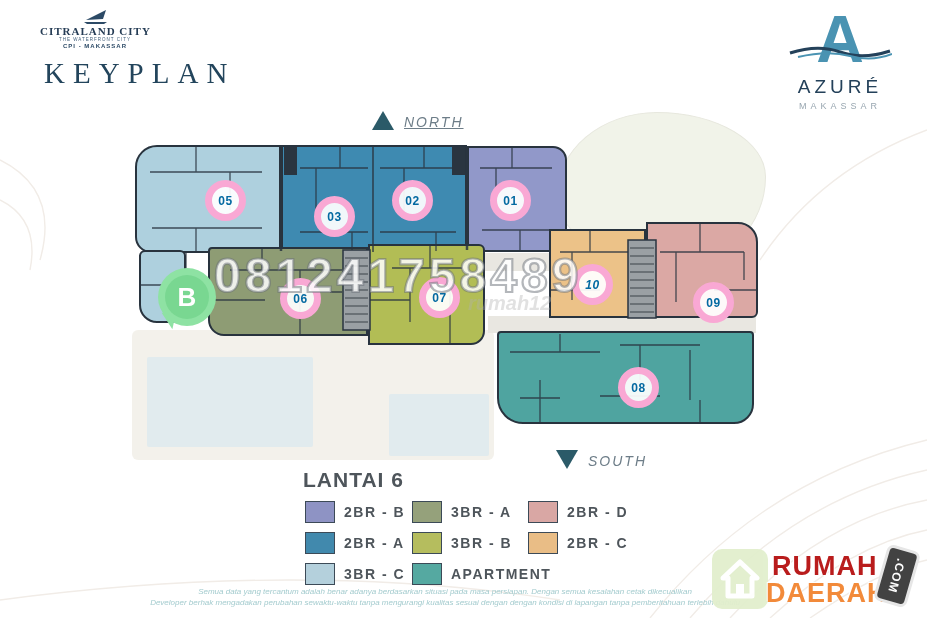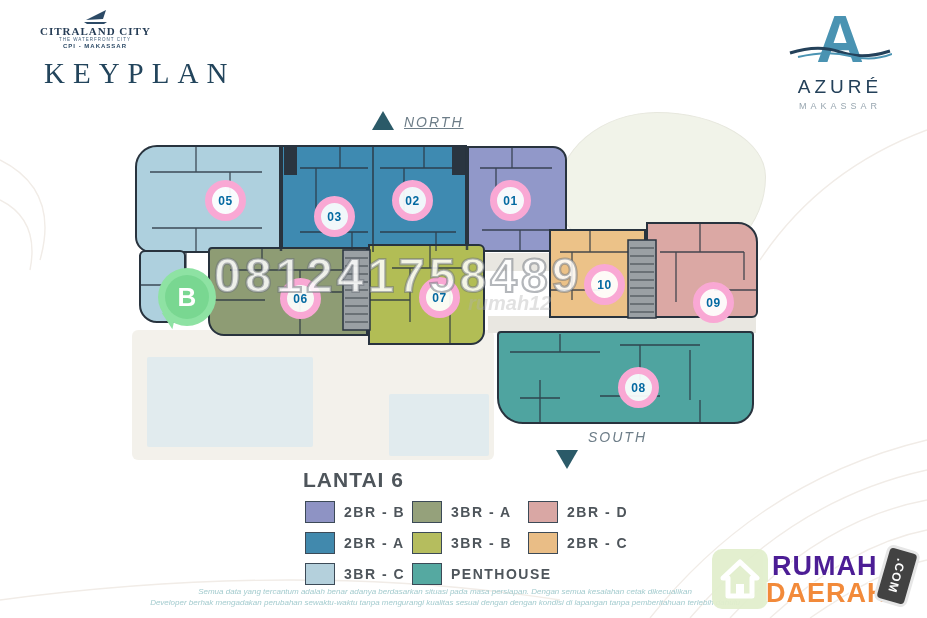--- a/index.html
+++ b/index.html
@@ -23,21 +23,21 @@
   .azure .nm{font-size:19px;letter-spacing:4px;color:#24415a;font-weight:400;margin-top:4px;}
   .azure .sub{font-size:9px;letter-spacing:4px;color:#98a6b0;margin-top:3px;}
 
   
   .tri-n{left:372px;top:111px;width:0;height:0;border-left:11px solid transparent;
          border-right:11px solid transparent;border-bottom:19px solid #2b5a68;}
   .tri-s{left:556px;top:450px;width:0;height:0;border-left:11px solid transparent;
          border-right:11px solid transparent;border-top:19px solid #2b5a68;}
   .cmp-lbl{font-style:italic;font-size:14px;letter-spacing:2px;color:#6d7d88;}
   .lbl-n{left:404px;top:114px;}
-  .lbl-s{left:588px;top:429px;}
+  .lbl-s{left:588px;top:453px;}
 
   
   .blob{left:556px;top:112px;width:208px;height:152px;background:#edefe2;opacity:.75;
         border:1px solid #dfe0d3;border-radius:48% 52% 42% 58%/55% 42% 58% 45%;}
   .deck{left:132px;top:330px;width:362px;height:130px;background:#f1eee7;opacity:.85;border-radius:6px;}
   .pool{background:#dfeaee;opacity:.95;border-radius:2px;}
   .pool1{left:147px;top:357px;width:166px;height:90px;}
   .pool2{left:389px;top:394px;width:100px;height:62px;}
   .corridor{background:#e9e7e1;}
 
@@ -72,21 +72,21 @@
 
   
   .disc{left:95px;width:700px;text-align:center;color:#a3cbce;font-style:italic;font-size:8px;
         line-height:11px;}
   .d1{top:586px;} .d2{top:597px;}
 
   .rd-house{left:712px;top:549px;width:56px;height:60px;background:#e2efcd;border-radius:10px;z-index:4;
             display:flex;align-items:center;justify-content:center;opacity:.95;}
   .rd-word{font-weight:800;letter-spacing:1px;z-index:5;white-space:nowrap;
            text-shadow:1px 1px 0 #fff,-1px -1px 0 #fff;}
-  .rd-top{left:772px;top:551px;font-size:27px;color:#4c1d95;}
+  .rd-top{left:772px;top:551px;font-size:27px;color:#b91c1c;}
   .rd-bot{left:766px;top:578px;font-size:27px;color:#f28a3a;}
   .rd-badge{left:880px;top:547px;width:34px;height:58px;background:#424242;border:3px solid #e6e6e6;
             border-radius:7px;transform:rotate(16deg);z-index:5;display:flex;align-items:center;
             justify-content:center;box-sizing:border-box;}
   .rd-badge span{transform:rotate(90deg);color:#fff;font-size:12px;font-weight:800;letter-spacing:1px;}
 
   svg{display:block;}
 </style>
 </head>
 <body>
@@ -193,21 +193,21 @@
     <path d="M630,248 H654 M630,256 H654 M630,264 H654 M630,272 H654 M630,280 H654 M630,288 H654 M630,296 H654 M630,304 H654 M630,312 H654"></path>
   </g>
 </svg>
 
 <div class="abs ucirc" style="left:205px;top:180px;">05</div>
 <div class="abs ucirc" style="left:314px;top:168px;margin-top:28px;">03</div>
 <div class="abs ucirc" style="left:392px;top:180px;">02</div>
 <div class="abs ucirc" style="left:490px;top:180px;">01</div>
 <div class="abs ucirc" style="left:280px;top:278px;">06</div>
 <div class="abs ucirc" style="left:419px;top:277px;">07</div>
-<div class="abs ucirc" style="left:584px;top:264px;">10</div>
+<div class="abs ucirc" style="left:572px;top:264px;font-style:italic;">10</div>
 <div class="abs ucirc" style="left:693px;top:282px;">09</div>
 <div class="abs ucirc" style="left:618px;top:367px;">08</div>
 
 <div class="abs faint-wm">rumah12</div>
 <div class="abs phone-wm">081241758489</div>
 <div class="abs wa">
   <div class="wa-inner">B</div>
 </div>
 <div class="abs wa-tail"></div>
 
@@ -228,21 +228,21 @@
 <div class="lg-item c2 r1">
   <span class="lg-sw" style="background-color: rgb(149, 161, 123);"></span>
   <span class="lg-lb">3BR - A</span>
 </div>
 <div class="lg-item c2 r2">
   <span class="lg-sw" style="background-color: rgb(181, 189, 94);"></span>
   <span class="lg-lb">3BR - B</span>
 </div>
 <div class="lg-item c2 r3">
   <span class="lg-sw" style="background-color: rgb(85, 169, 161);"></span>
-  <span class="lg-lb">PENTHOUSE</span>
+  <span class="lg-lb">APARTMENT</span>
 </div>
 <div class="lg-item c3 r1">
   <span class="lg-sw" style="background-color: rgb(217, 167, 164);"></span>
   <span class="lg-lb">2BR - D</span>
 </div>
 <div class="lg-item c3 r2">
   <span class="lg-sw" style="background-color: rgb(233, 189, 134);"></span>
   <span class="lg-lb">2BR - C</span>
 </div>
 

